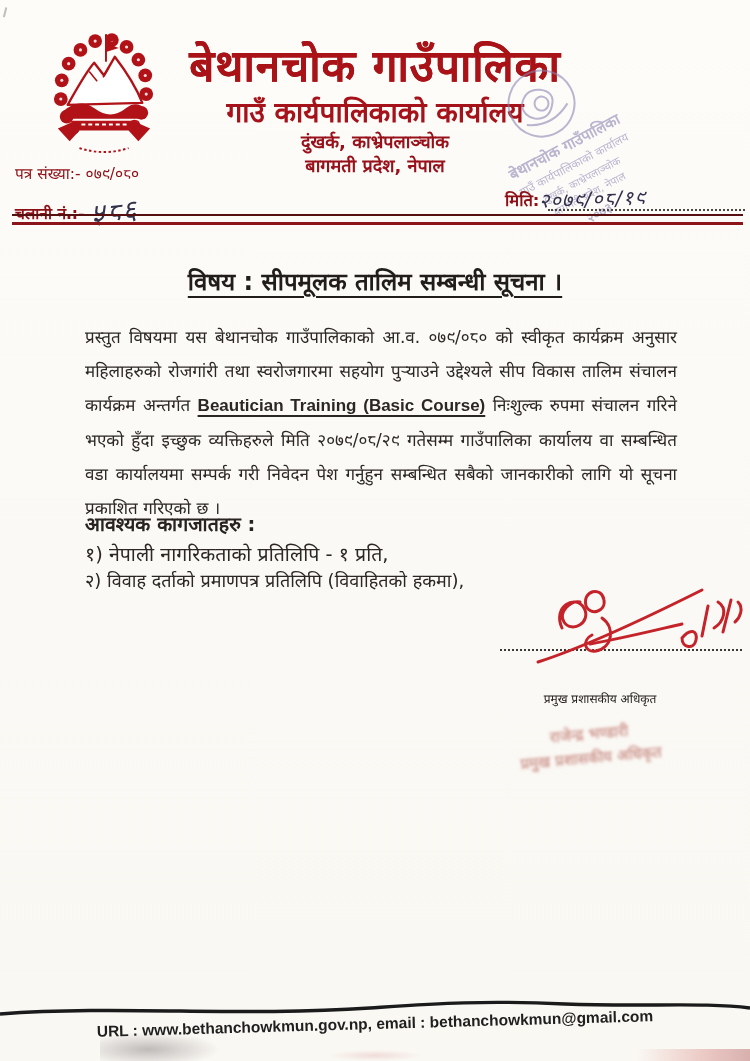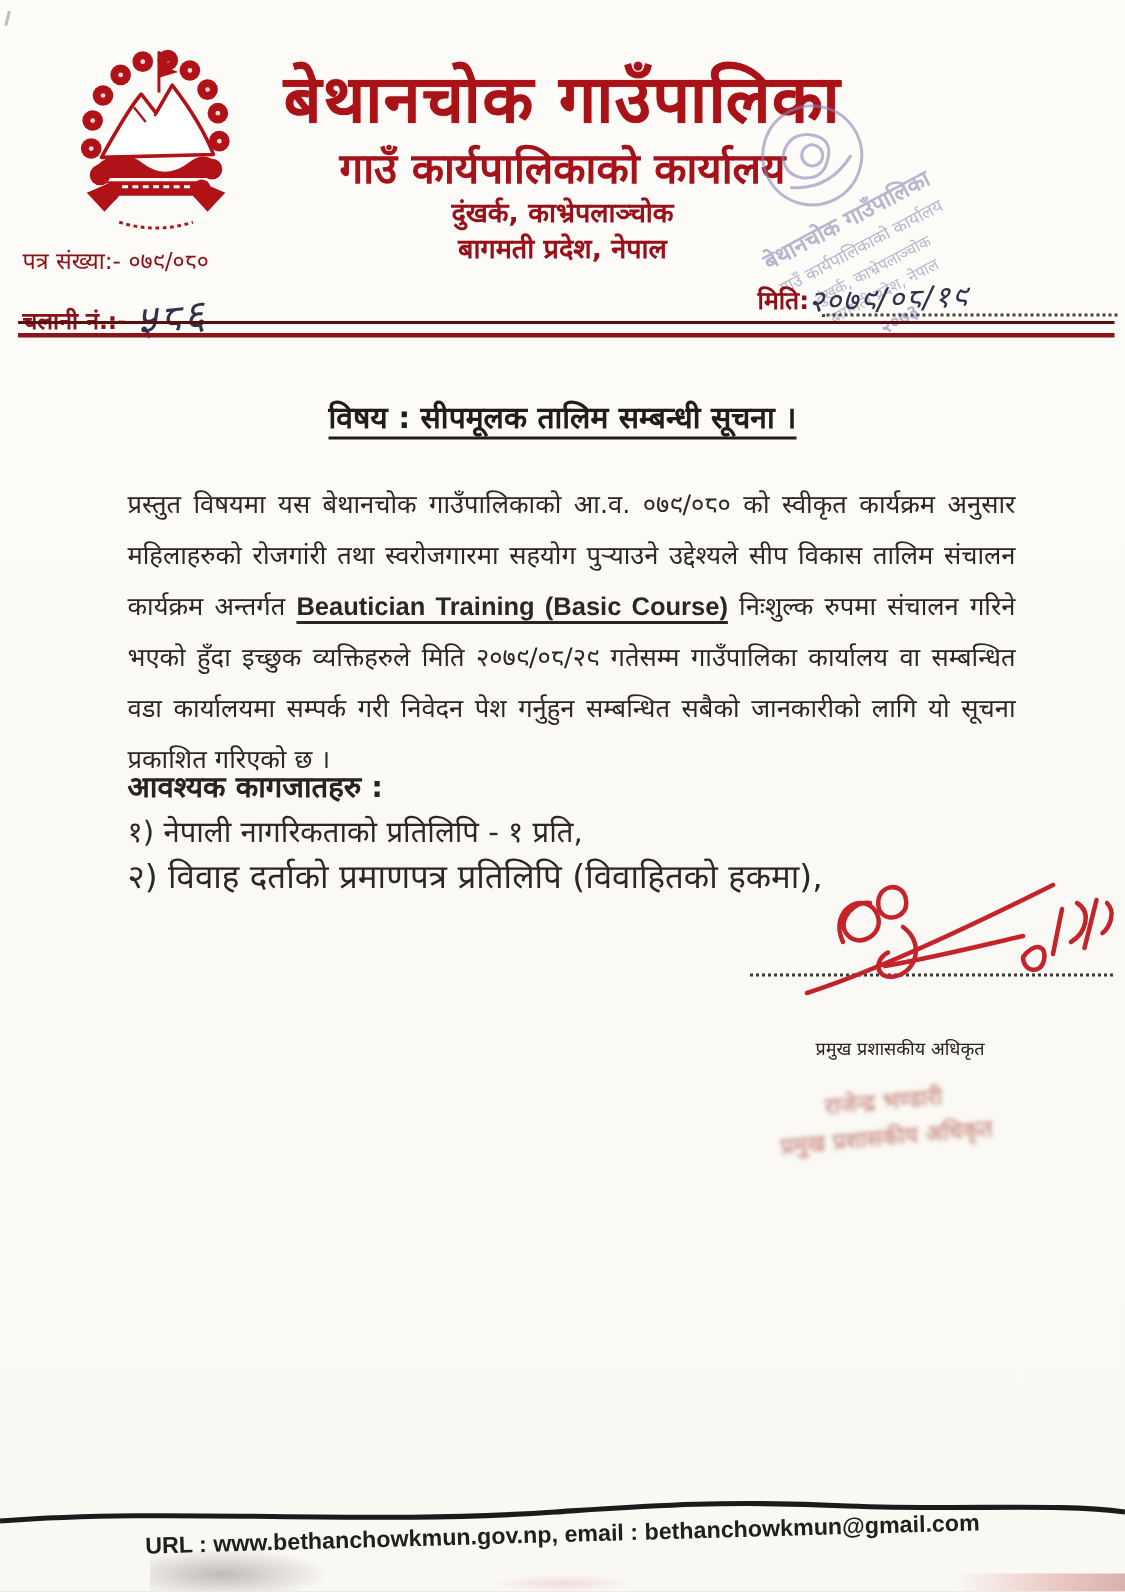--- a/index.html
+++ b/index.html
@@ -42,36 +42,36 @@
   .date-row{left:505px;top:185px;font-size:16.5px;font-weight:700;color:#8e1017;white-space:nowrap;}
   .date-val{font-size:20px;font-weight:400;letter-spacing:1px;transform:rotate(-2deg);display:inline-block;}
   .date-dots{left:548px;top:183px;width:197px;height:26px;border-bottom:2px dotted #4a453f;}
 
   .double-rule{left:12px;top:214px;width:731px;height:6px;
     border-top:2px solid #55100f;border-bottom:3px solid #8c151a;}
 
   
   .subject{
     left:0;right:0;top:264px;text-align:center;
-    font-size:20px;font-weight:700;color:#201d1a;
+    font-size:24px;font-weight:700;color:#201d1a;
     text-decoration:underline;text-underline-offset:6px;text-decoration-thickness:2px;
   }
 
   
   .body-par{
     left:85px;top:320px;width:592px;
     font-size:17px;line-height:34px;text-align:justify;color:#2b2724;
   }
   .course{font-family:"Liberation Sans","DejaVu Sans",sans-serif;font-weight:700;
     text-decoration:underline;text-decoration-thickness:2px;text-underline-offset:4px;}
 
   .req-head{left:85px;top:510px;font-size:19.5px;font-weight:700;color:#262320;
     text-underline-offset:5px;text-decoration-thickness:2px;}
   .req-item1{left:85px;top:540px;font-size:19.5px;color:#2b2724;}
-  .req-item2{left:85px;top:568px;font-size:22px;color:#2b2724;}
+  .req-item2{left:85px;top:568px;font-size:18px;color:#2b2724;}
 
   
   .sig-scribble{left:532px;top:578px;width:218px;height:100px;}
   .sig-dots{left:500px;top:625px;width:242px;height:24px;border-bottom:2.5px dotted #3c3835;}
   .sig-name{left:478px;top:660px;width:244px;text-align:center;font-size:19px;color:#262320;}
   .sig-role{left:462px;top:690px;width:276px;text-align:center;font-size:12px;color:#262320;}
   .name-stamp{
     left:492px;top:722px;width:196px;text-align:center;
     font-size:15px;font-weight:700;line-height:24px;color:#c5847c;
     transform:rotate(-5deg);filter:blur(1.5px);opacity:.8;

